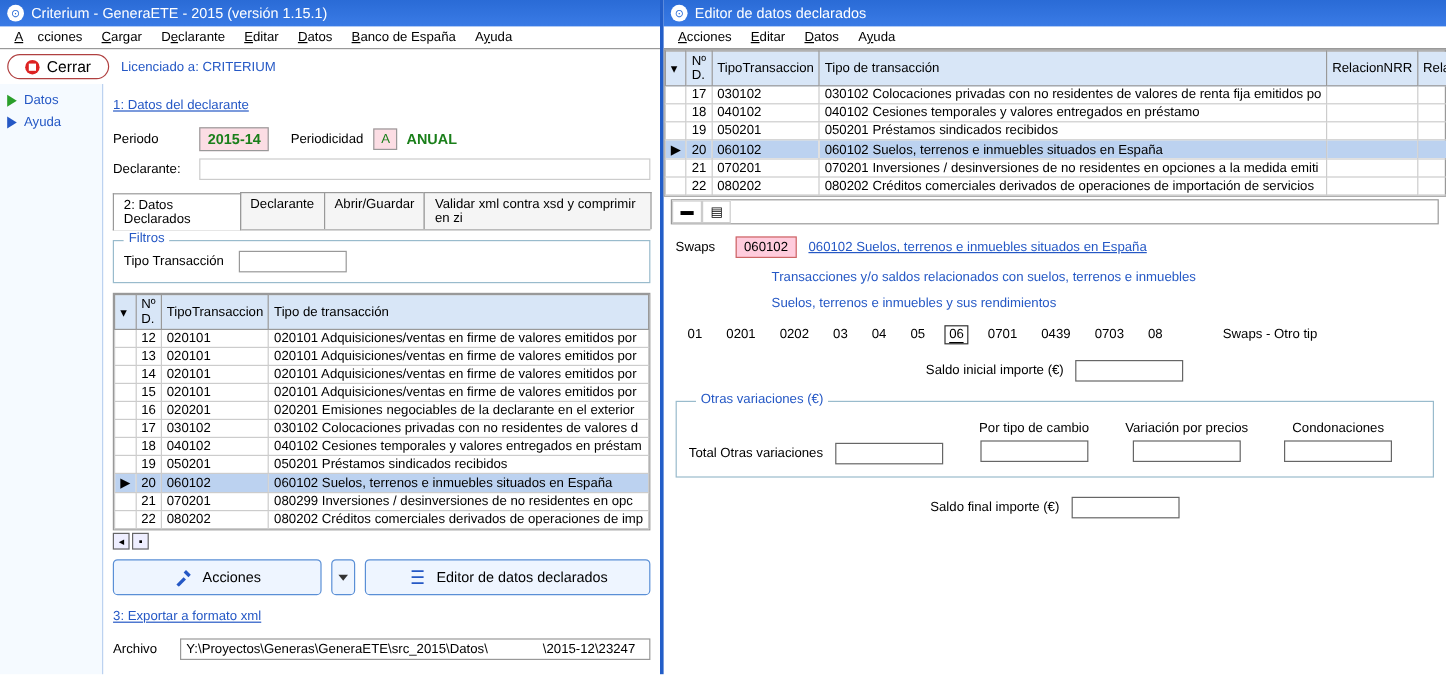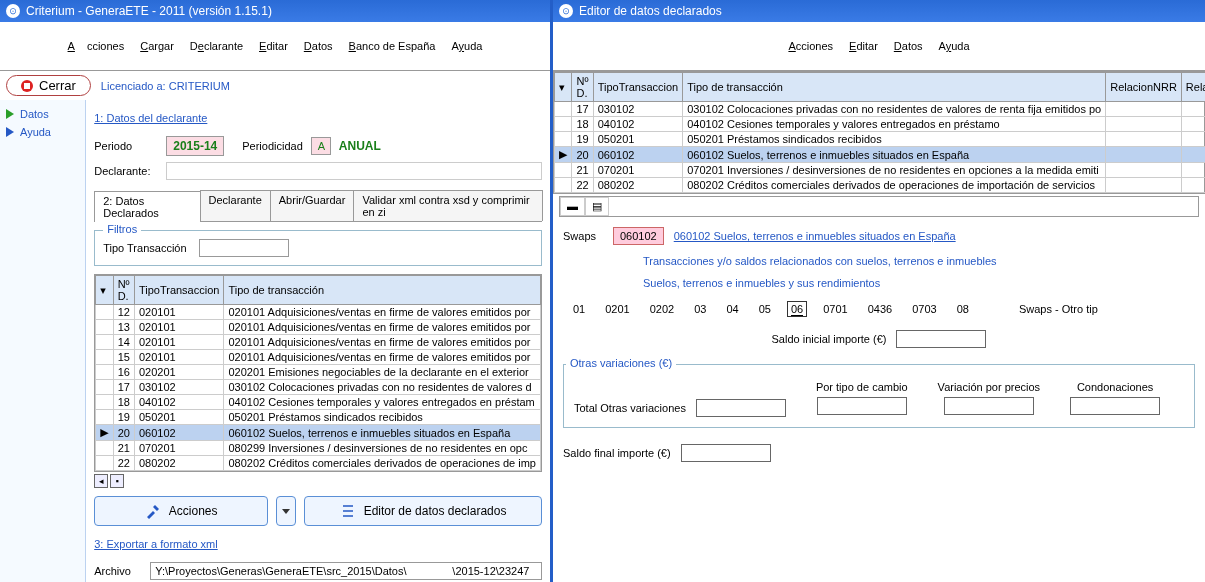--- a/index.html
+++ b/index.html
@@ -1,19 +1,19 @@
 <!DOCTYPE html>
 <html><head>
 <meta charset="utf-8">
 <style>
 * { box-sizing: border-box; margin: 0; padding: 0; }
 body { font-family: Tahoma, sans-serif; font-size: 11px; background: #fff; color: #000; width: 1205px; overflow: hidden; }
 .title-bar { background: linear-gradient(#2a6bd6,#3a7be6); color: #fff; padding: 4px 6px; font-size: 12px; display: flex; align-items: center; gap: 6px; }
 .title-bar .icon { width:14px; height:14px; background:#fff; border-radius:50%; display:flex; align-items:center; justify-content:center; font-size:9px; color:#2a6bd6; }
-.menu-bar { display: flex; gap: 4px; padding: 18px 6px; border-bottom: 1px solid #999; font-size: 11px; justify-content: center; }
+.menu-bar { display: flex; gap: 4px; padding: 3px 6px; border-bottom: 1px solid #999; font-size: 11px; }
 .menu-bar span { cursor: pointer; padding: 0 6px; }
 .menu-bar span u { text-decoration: underline; }
 .row { display: flex; }
 .left-win { width: 553px; border-right: 3px solid #235ec8; display:flex; flex-direction:column; }
 .right-win { width: 652px; display:flex; flex-direction:column; }
 .toolbar-row { display:flex; align-items:center; gap:10px; padding:4px 6px; }
 .btn-cerrar { border:1px solid #b04040; border-radius:12px; padding:2px 14px; display:flex; align-items:center; gap:6px; background:#fff; cursor:pointer; font-size:13px; }
 .btn-cerrar .cc { width:12px; height:12px; border-radius:50%; background:#d22; display:flex; align-items:center; justify-content:center; }
 .btn-cerrar .cc:before { content:""; width:6px; height:6px; background:#fff; }
 .lic { color:#2558c5; }
@@ -58,38 +58,38 @@
 .code-tabs { display:flex; gap:20px; padding:4px 10px; font-size:11px; }
 .code-tabs span { cursor:pointer; }
 .code-tabs .sel { border-bottom:1px solid #000; position:relative; }
 .code-tabs .sel:before { content:""; position:absolute; left:-4px; right:-4px; top:-2px; bottom:-2px; border:1px solid #333; }
 .mon-box { border:1px solid #c66; background:#fcd; padding:2px 6px; }
 .mon-dd { border:1px solid #c66; background:#fcd; padding:2px 6px; flex:1; display:flex; justify-content:space-between; }
 .pais-box { border:1px solid #c66; background:#fcd; padding:2px 6px; }
 .lbl-r { text-align:right; display:inline-block; }
 .inp { border:1px solid #666; height:18px; width:90px; }
 .gb { border:1px solid #9bc; padding:16px 10px 10px 10px; position:relative; margin:6px 0; }
-.gb .legend { position:absolute; top:-8px; left:2px; background:#fff; padding:0 4px; font-size:11px; color:#2558c5; }
+.gb .legend { position:absolute; top:-8px; left:16px; background:#fff; padding:0 4px; font-size:11px; color:#2558c5; }
 .ovgrid { display:flex; gap:30px; justify-content:flex-start; }
 .ovcol { display:flex; flex-direction:column; align-items:center; gap:4px; }
 .arrow { display:inline-block; width:0; height:0; }
 .arrow.rt { border-top:5px solid transparent; border-bottom:5px solid transparent; border-left:8px solid #2a9f2a; }
 .arrow.rtb { border-top:5px solid transparent; border-bottom:5px solid transparent; border-left:8px solid #2558c5; }
 .dd-tri { width:0; height:0; border-left:4px solid transparent; border-right:4px solid transparent; border-top:5px solid #333; }
 svg.ico { width:16px; height:16px; }
 </style>
 </head>
 <body>
 
 <div class="row">
 
   <div class="left-win">
     <div class="title-bar">
       <span class="icon">⊙</span>
-      <span>Criterium - GeneraETE - 2011 (versión 1.15.1)</span>
+      <span>Criterium - GeneraETE - 2015 (versión 1.15.1)</span>
     </div>
     <div class="menu-bar">
       <span><u>A</u><span></span>cciones</span>
       <span><u>C</u>argar</span>
       <span>D<u>e</u>clarante</span>
       <span><u>E</u>ditar</span>
       <span><u>D</u>atos</span>
       <span><u>B</u>anco de España</span>
       <span>A<u>y</u>uda</span>
     </div>
@@ -336,21 +336,21 @@
       <div class="help-text">Suelos, terrenos e inmuebles y sus rendimientos</div>
       <div class="code-tabs" id="code-tabs">
           <span>01</span>
           <span>0201</span>
           <span>0202</span>
           <span>03</span>
           <span>04</span>
           <span>05</span>
           <span class="sel">06</span>
           <span>0701</span>
-          <span>0436</span>
+          <span>0439</span>
           <span>0703</span>
           <span>08</span>
           <span style="margin-left: 30px;">Swaps - Otro tip</span>
         </div>
       <div class="r-inline" style="justify-content:center; gap:10px;">
         <span class="lbl-r">Saldo inicial importe (€)</span>
         <input class="inp" style="">
       </div>
       <div class="gb">
         <span class="legend">Otras variaciones (€)</span>
@@ -369,19 +369,19 @@
           <div class="ovcol">
               <span>Variación por precios</span>
               <input class="inp" style="">
             </div>
           <div class="ovcol">
               <span>Condonaciones</span>
               <input class="inp" style="">
             </div>
         </div>
       </div>
-      <div class="r-inline" style="justify-content:flex-start; gap:10px;">
+      <div class="r-inline" style="justify-content:center; gap:10px;">
         <span class="lbl-r">Saldo final importe (€)</span>
         <input class="inp" style="">
       </div>
     </div>
   </div>
 </div>
 
 </body></html>

